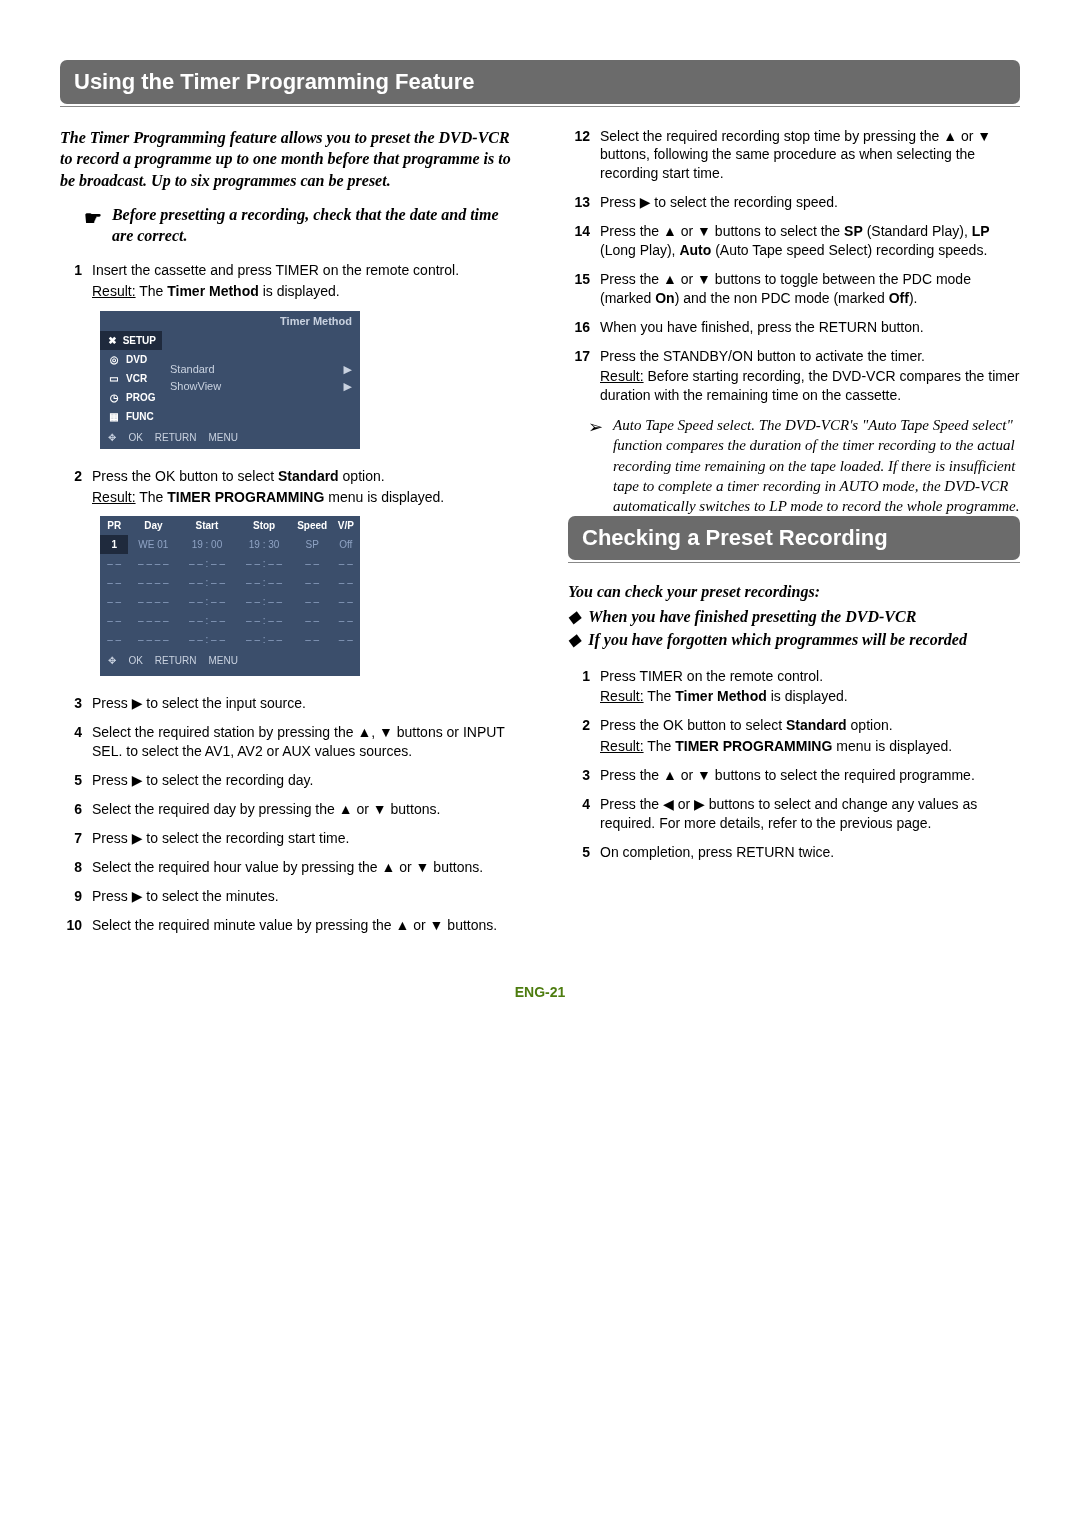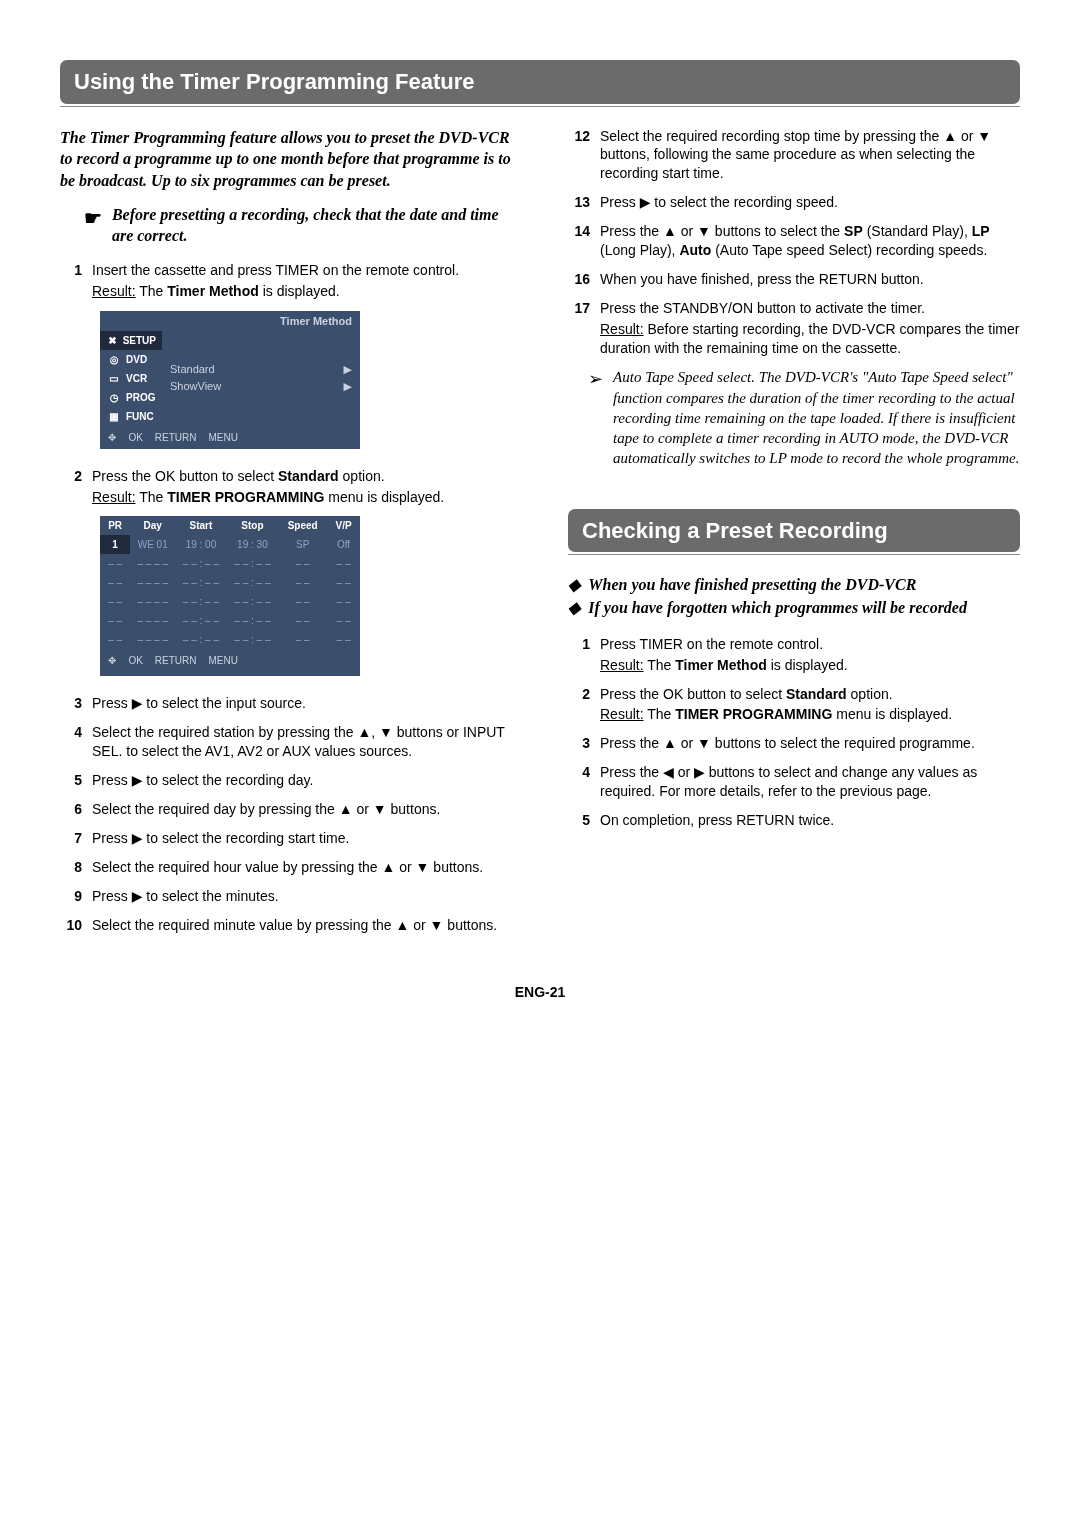--- a/index.html
+++ b/index.html
@@ -144,21 +144,21 @@
     margin: 8px 0 18px 40px;
     padding-bottom: 4px;
   }
   .osd2 table {
     width: 100%;
     border-collapse: collapse;
   }
   .osd2 th {
     font-weight: bold;
     color: #fff;
-    padding: 4px 6px;
+    padding: 4px 0;
     text-align: center;
     font-size: 10px;
   }
   .osd2 td {
     text-align: center;
     padding: 4px 4px;
     color: #8fa3c4;
   }
   .osd2 td.first {
     background: #1f2a3d;
@@ -181,21 +181,20 @@
     font-style: italic;
     font-family: "Times New Roman", serif;
     font-size: 15px;
     line-height: 1.35;
   }
   .aside .mark {
     font-style: normal;
     font-size: 18px;
   }
   .section2 {
-    margin-top: 40px;
   }
   .check-intro {
     font-style: italic;
     font-weight: bold;
     font-family: "Times New Roman", serif;
     font-size: 16px;
     margin: 0 0 6px 0;
   }
   .bullets {
     list-style: none;
@@ -208,21 +207,21 @@
     font-style: italic;
     font-weight: bold;
     font-family: "Times New Roman", serif;
     font-size: 16px;
     line-height: 1.3;
     margin-bottom: 2px;
   }
   .page-num {
     text-align: center;
     font-weight: bold;
-    color: #000000;
+    color: #4d7c0f;
     margin-top: 40px;
     font-size: 14px;
   }
 </style>
 </head>
 <body>
 
 <div class="heading">Using the Timer Programming Feature</div>
 <div class="heading-underline"></div>
 
@@ -426,20 +425,26 @@
         </li>
       </ol>
 
     <ol class="steps">
       <li>
         <span class="num">14</span>
         <span class="txt">
           <span>Press the ▲ or ▼ buttons to select the </span><span class="b">SP</span><span> (Standard Play), </span><span class="b">LP</span><span> (Long Play), </span><span class="b">Auto</span><span> (Auto Tape speed Select) recording speeds.</span>
         </span>
       </li>
+      <li>
+        <span class="num">15</span>
+        <span class="txt">
+          <span>Press the ▲ or ▼ buttons to toggle between the PDC mode (marked </span><span class="b">On</span><span>) and the non PDC mode (marked </span><span class="b">Off</span><span>).</span>
+        </span>
+      </li>
     </ol>
 
     <ol class="steps" id="right-rest">
         <li>
           <span class="num">16</span>
           <span class="txt">When you have finished, press the RETURN button.</span>
         </li>
       </ol>
 
     <ol class="steps">
@@ -457,20 +462,21 @@
 
     <div class="aside">
       <span class="mark">➢</span>
       <span>Auto Tape Speed select. The DVD-VCR's "Auto Tape Speed select" function compares the duration of the timer recording to the actual recording time remaining on the tape loaded. If there is insufficient tape to complete a timer recording in AUTO mode, the DVD-VCR automatically switches to LP mode to record the whole programme.</span>
     </div>
 
     <div class="section2">
       <div class="heading">Checking a Preset Recording</div>
       <div class="heading-underline"></div>
 
+      <p class="check-intro">You can check your preset recordings:</p>
       <ul class="bullets">
         <li>
             <span>◆</span>
             <span>When you have finished presetting the DVD-VCR</span>
           </li>
         <li>
             <span>◆</span>
             <span>If you have forgotten which programmes will be recorded</span>
           </li>
       </ul>

